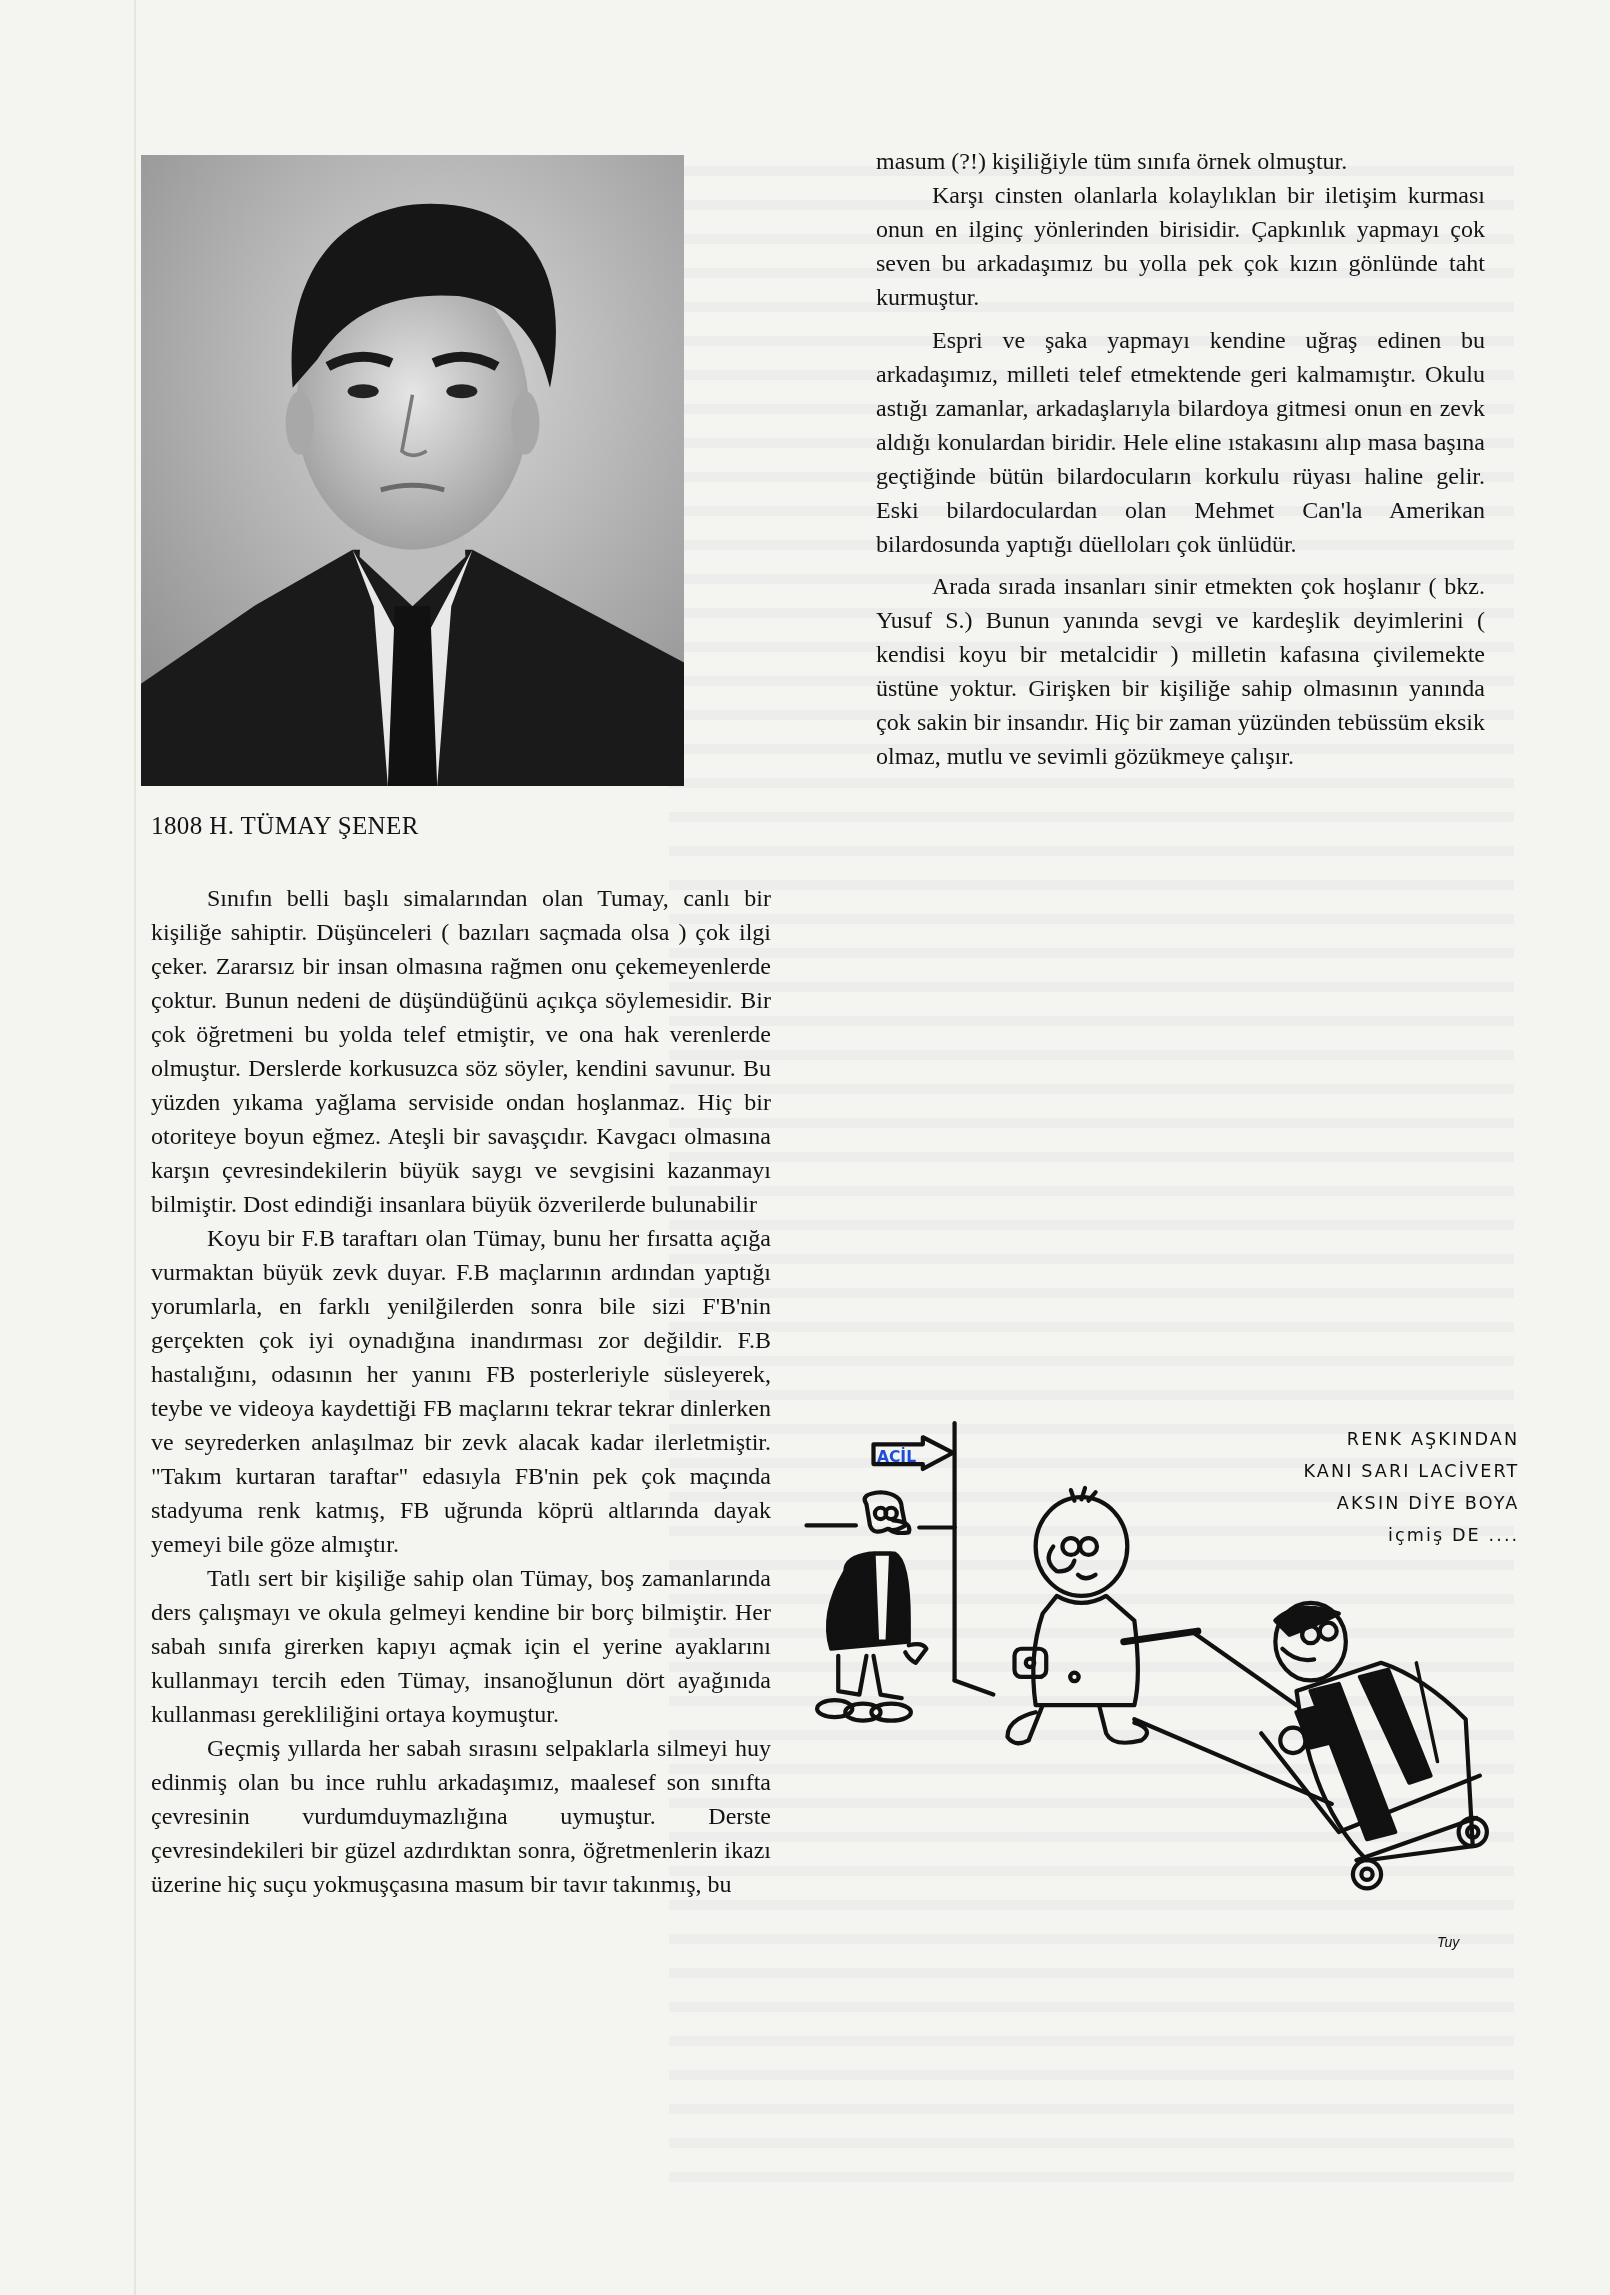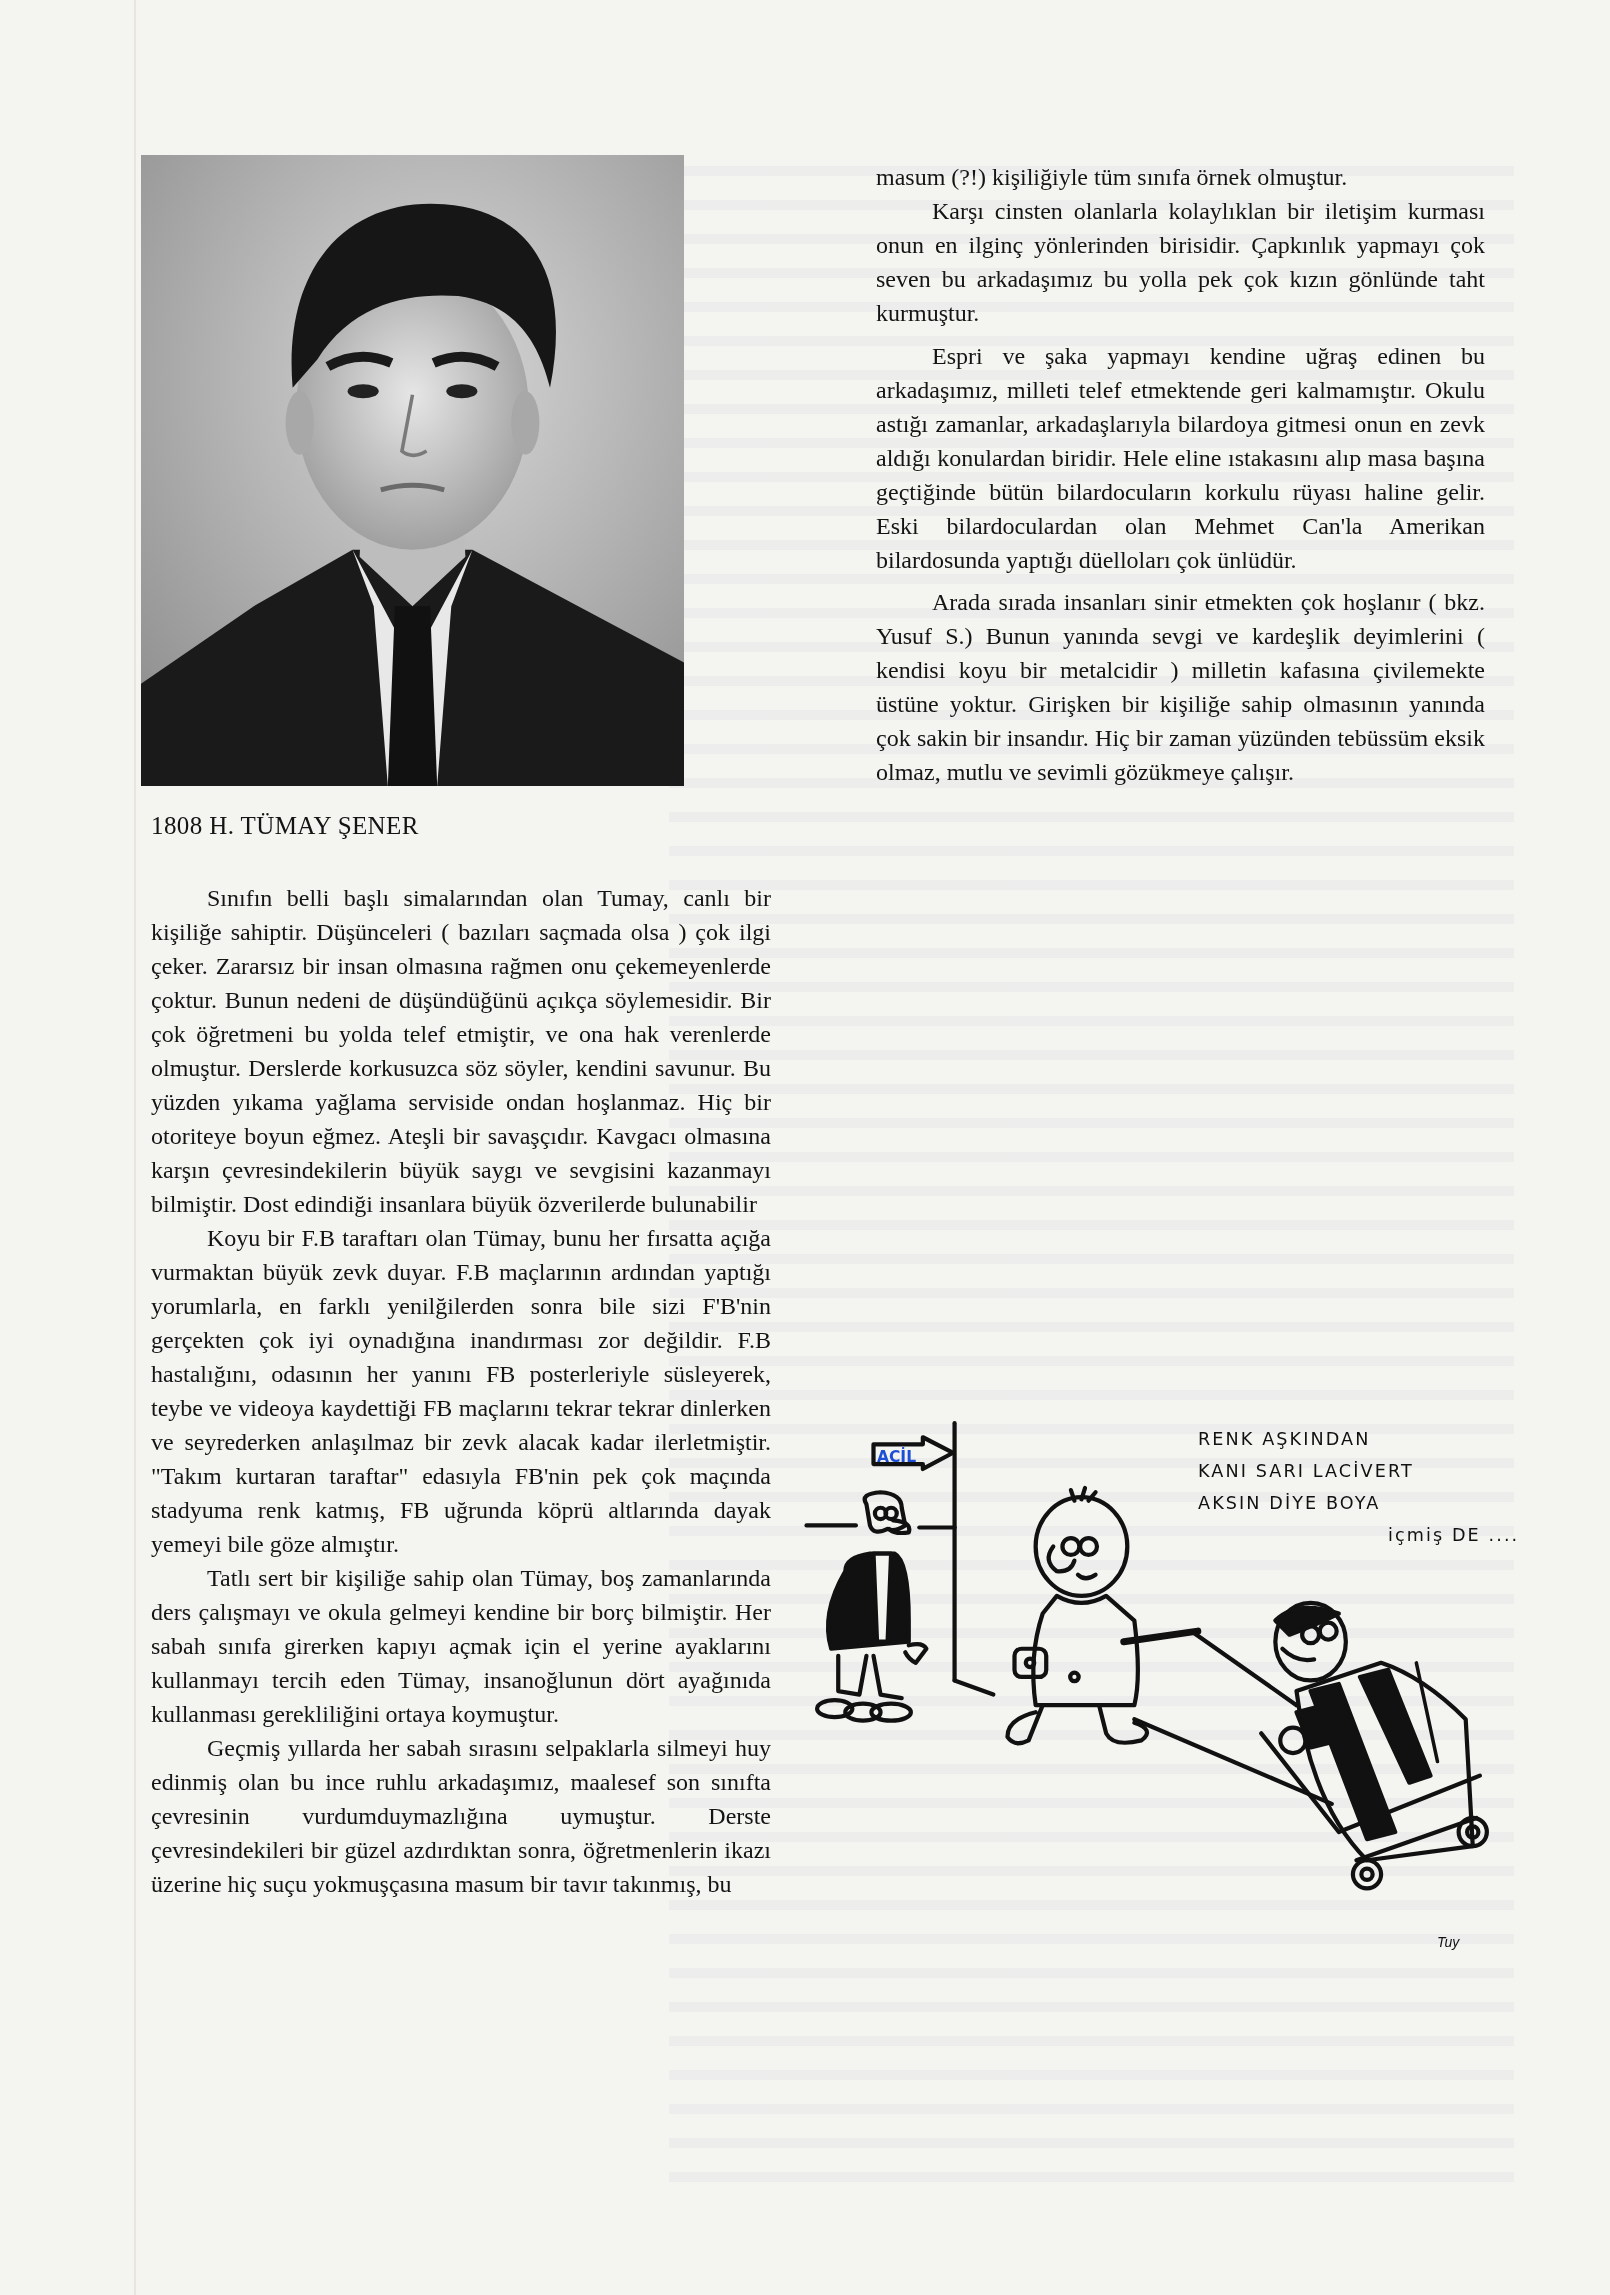--- a/index.html
+++ b/index.html
@@ -26,33 +26,33 @@
   .photo svg { width: 100%; height: 100%; display: block; }
   .name-caption {
     position: absolute; left: 151px; top: 803px;
     font-size: 25px; letter-spacing: 0.4px; margin-top: 9px;
   }
   .col {
     position: absolute; font-size: 24px; line-height: 34px;
     text-align: justify;
   }
   .col-left { left: 151px; top: 881px; width: 620px; }
-  .col-right { left: 876px; top: 160px; width: 609px; }
+  .col-right { left: 876px; top: 144px; width: 609px; }
   .col p { margin: 0; text-indent: 0; }
   .col p.ind { text-indent: 56px; }
   .col p + p { margin-top: 0; }
   .col-right p.gap { margin-top: 8.5px; }
   .cartoon {
     position: absolute; left: 803px; top: 1409px; width: 705px; height: 550px;
   }
   .cartoon svg { width: 100%; height: 100%; display: block; }
   .cartoon-caption {
     position: absolute; left: 1198px; top: 1423px;
     font-family: "DejaVu Sans", sans-serif; font-size: 17.6px; line-height: 32px;
-    letter-spacing: 2.1px; color: #111;
+    letter-spacing: 2.1px; color: #111; text-align: right;
   }
   .cartoon-caption div:nth-child(4) { padding-left: 190px; }
   .sign-label {
     position: absolute; left: 877px; top: 1448px;
     font-family: "DejaVu Sans", sans-serif; font-size: 15.5px; font-weight: bold; color: #1d4ed8;
   }
   .signature {
     position: absolute; left: 1437px; top: 1934px;
     font-family: Liberation Sans, sans-serif; font-size: 14px; font-style: italic; color: #111;
   }

